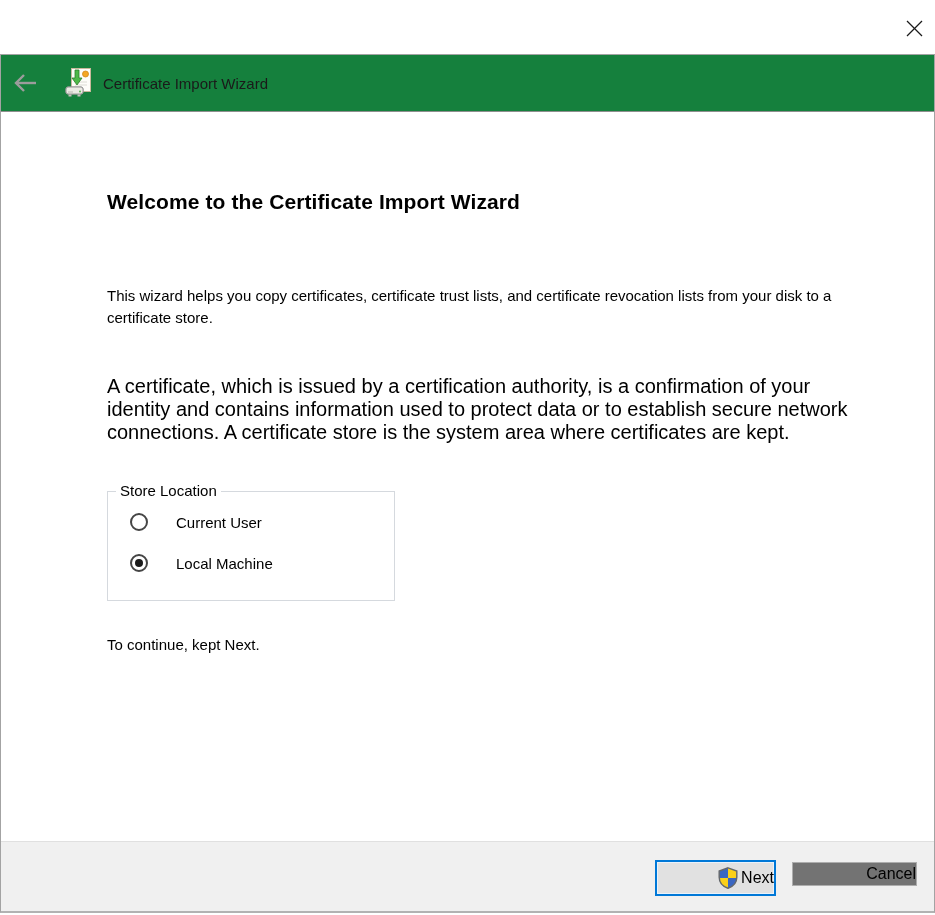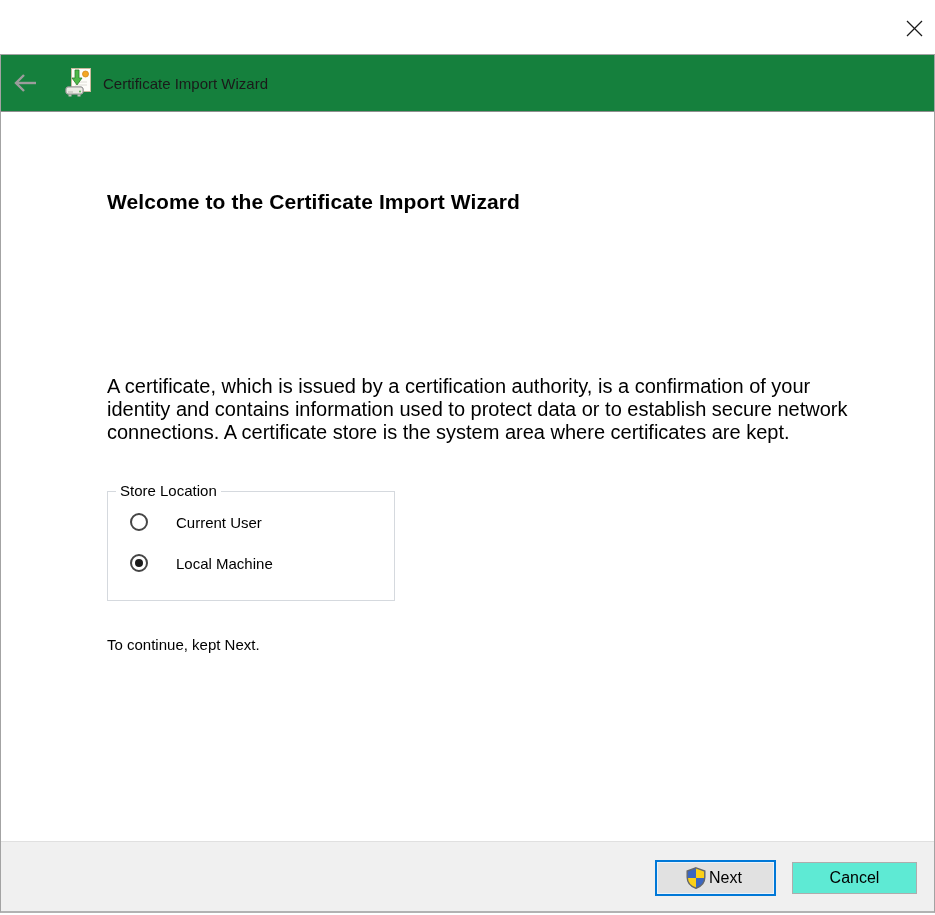--- a/index.html
+++ b/index.html
@@ -104,33 +104,33 @@
   
   .footer {
     position: absolute; left: 0; right: 0; bottom: 0; height: 70px;
     background: #f0f0f0;
     border-top: 1px solid #e0e0e0;
   }
   .btn {
     position: absolute;
     font-family: "Liberation Sans", "DejaVu Sans", sans-serif;
     font-size: 16px; color: #000000;
-    display: flex; align-items: center; justify-content: center;
+    display: flex; align-items: center; justify-content: flex-end;
     cursor: pointer;
   }
   .btn-next {
     left: 654px; top: 18px; width: 121px; height: 36px;
     background: #e1e1e1;
     border: 2px solid #0078d7;
     box-shadow: inset 0 0 0 1px #e9f2fb;
   }
   .btn-next .shield { margin-right: 2px; margin-left: -4px; }
   .btn-cancel {
-    left: 791px; top: 20px; width: 125px; height: 32px;
-    background: #5eead4;
+    left: 791px; top: 20px; width: 125px; height: 24px;
+    background: #737373;
     border: 1px solid #adadad;
   }
 </style>
 </head>
 <body>
 
 <div class="titlebar">
   <button class="close-btn" title="Close">
     <span style="display:flex;">
       <svg width="19" height="19" viewBox="0 0 19 19">
@@ -170,20 +170,21 @@
         <rect x="3.5" y="26.5" width="3" height="2" fill="#c2c2bb"></rect>
         <rect x="12.5" y="26.5" width="3" height="2" fill="#c2c2bb"></rect>
       </svg>
     </span>
     <span class="wizard-title">Certificate Import Wizard</span>
   </div>
 
   <div class="content">
     <div class="welcome-heading">Welcome to the Certificate Import Wizard</div>
 
+    <div class="para1">This wizard helps you copy certificates, certificate trust lists, and certificate revocation lists from your disk to a certificate store.</div>
 
     <div class="para2">A certificate, which is issued by a certification authority, is a confirmation of your identity and contains information used to protect data or to establish secure network connections. A certificate store is the system area where certificates are kept.</div>
 
     <div class="group-box">
       <span class="group-label">Store Location</span>
 
       <div class="radio-row row0">
         <span class="radio"></span>
         <span class="radio-label">Current User</span>
       </div>

